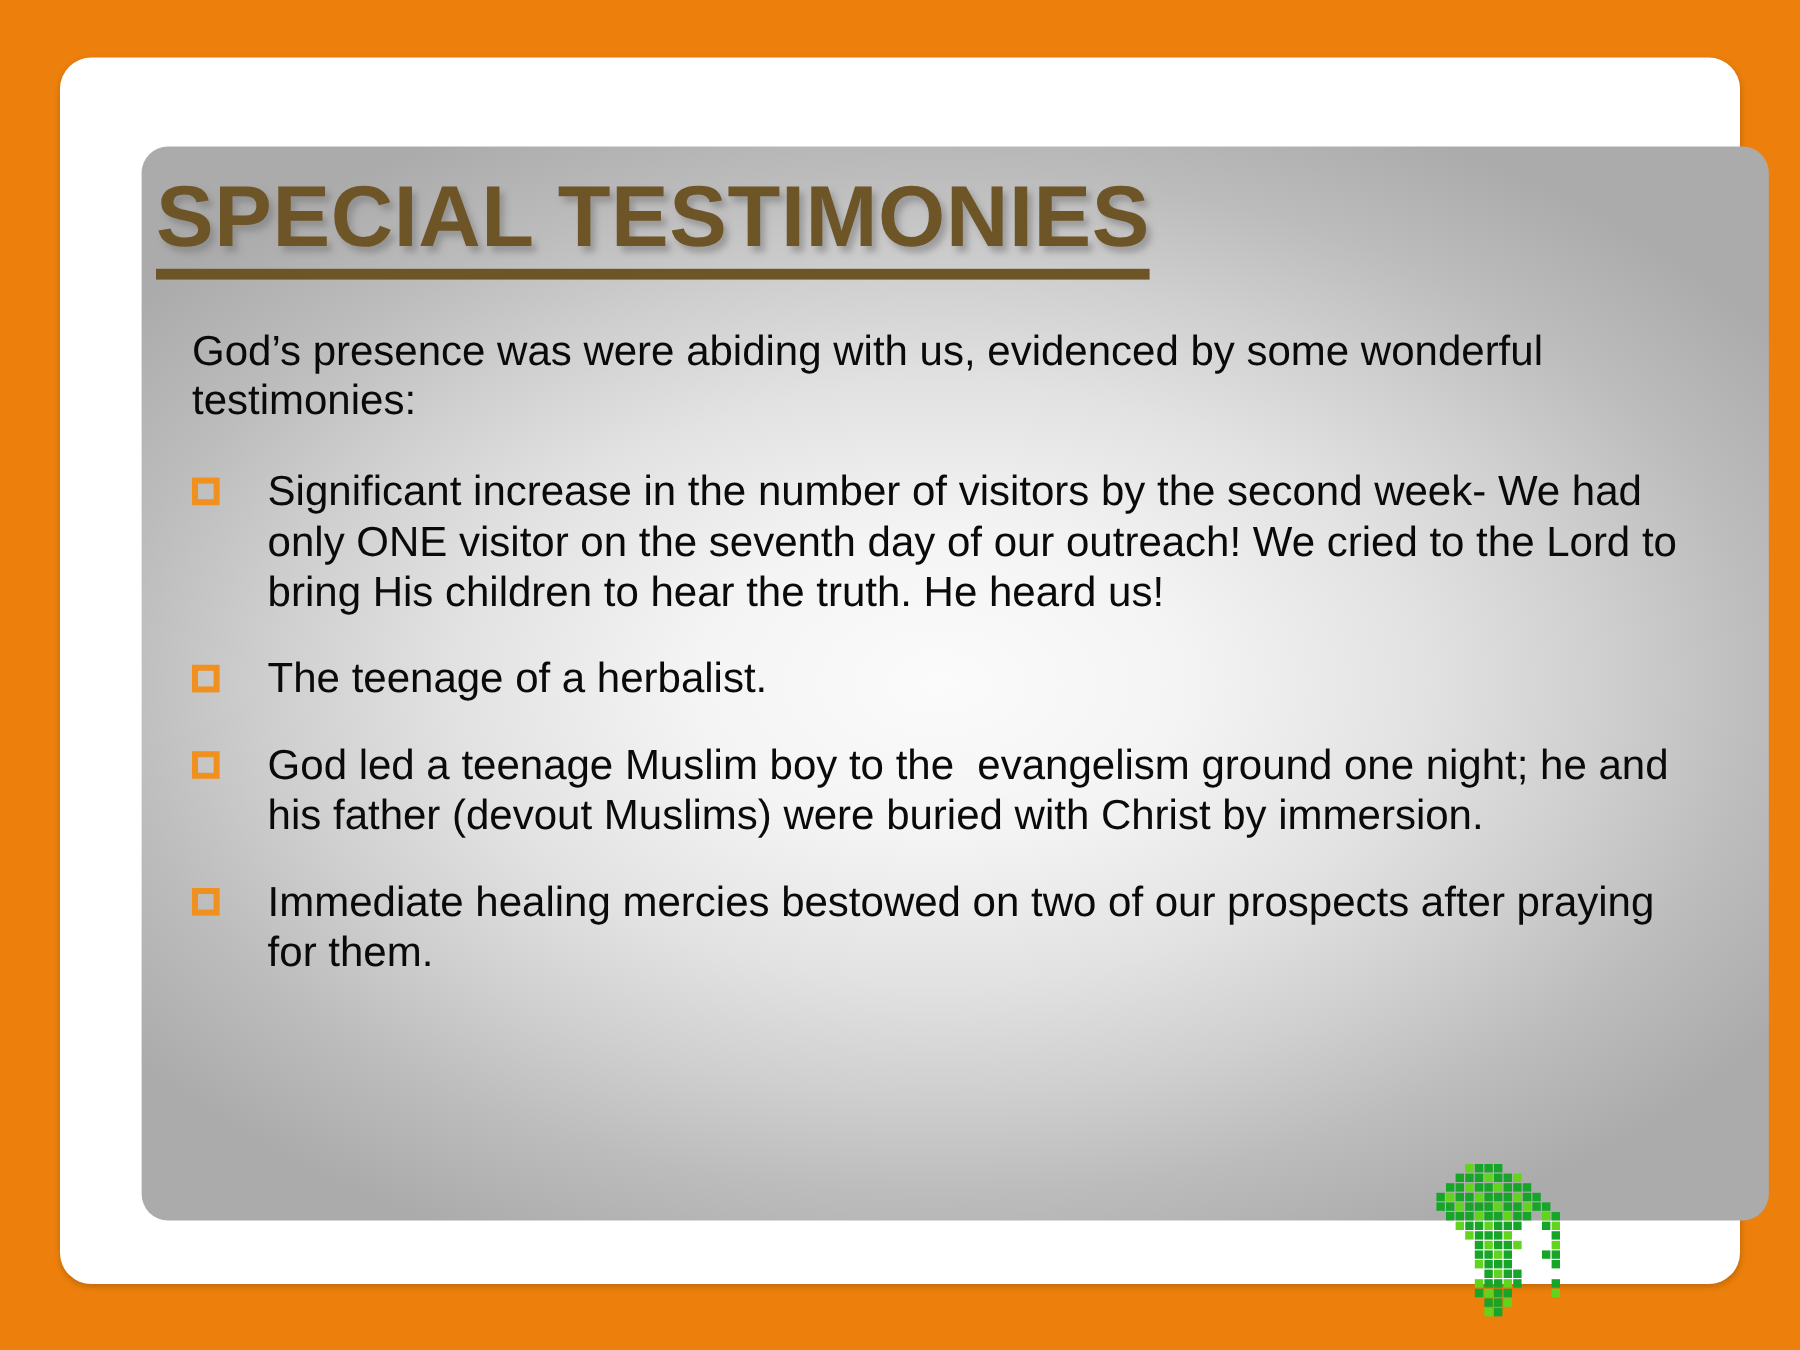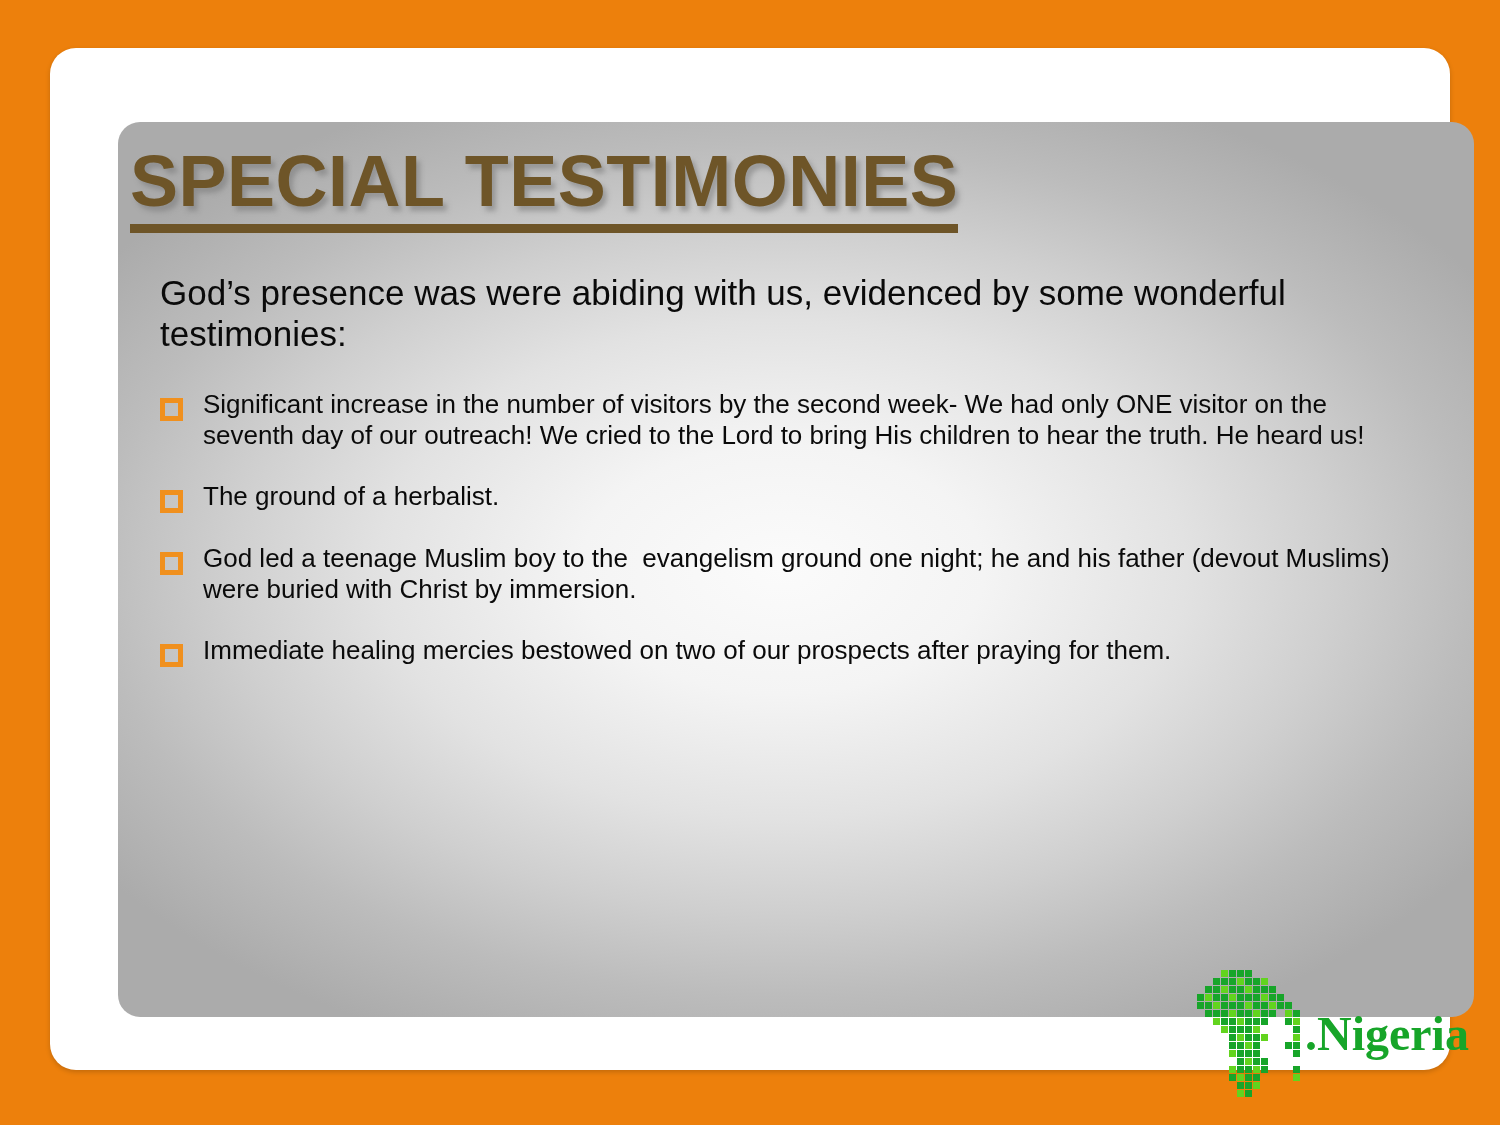--- a/index.html
+++ b/index.html
@@ -90,25 +90,26 @@
 
   .sq {
     flex:0 0 auto;
     width:23px; height:23px;
     margin:9px 20px 0 4px;
     border:5px solid #F0901E;
     background:transparent;
   }
 
   .bullet-text {
-    font-size:26px;
+    font-size:35px;
     line-height:1.2;
     color:#0A0A0A;
     max-width:1205px;
     white-space:pre-wrap;
+    margin-left:20px;
   }
 
   
   .logo {
     position:absolute;
     left:1147px; top:922px;
     width:290px; height:128px;
     display:flex;
     align-items:center;
   }
@@ -147,21 +148,21 @@
 
         <ul class="bullets">
 
           <li class="bullet">
             <span class="sq"></span>
             <span class="bullet-text">Significant increase in the number of visitors by the second week- We had only ONE visitor on the seventh day of our outreach! We cried to the Lord to bring His children to hear the truth. He heard us!</span>
           </li>
 
           <li class="bullet">
             <span class="sq"></span>
-            <span class="bullet-text">The ground of a herbalist.</span>
+            <span class="bullet-text">The teenage of a herbalist.</span>
           </li>
 
           <li class="bullet">
             <span class="sq"></span>
             <span class="bullet-text">God led a teenage Muslim boy to the  evangelism ground one night; he and his father (devout Muslims) were buried with Christ by immersion.</span>
           </li>
 
           <li class="bullet">
             <span class="sq"></span>
             <span class="bullet-text">Immediate healing mercies bestowed on two of our prospects after praying for them.</span>
@@ -274,18 +275,17 @@
           <i style="left: 48px; top: 104px; width: 7.4px; height: 7.4px; background: rgb(23, 165, 41);"></i>
           <i style="left: 56px; top: 104px; width: 7.4px; height: 7.4px; background: rgb(23, 165, 41);"></i>
           <i style="left: 96px; top: 104px; width: 7.4px; height: 7.4px; background: rgb(98, 212, 30);"></i>
           <i style="left: 40px; top: 112px; width: 7.4px; height: 7.4px; background: rgb(23, 165, 41);"></i>
           <i style="left: 48px; top: 112px; width: 7.4px; height: 7.4px; background: rgb(23, 165, 41);"></i>
           <i style="left: 56px; top: 112px; width: 7.4px; height: 7.4px; background: rgb(98, 212, 30);"></i>
           <i style="left: 40px; top: 120px; width: 7.4px; height: 7.4px; background: rgb(98, 212, 30);"></i>
           <i style="left: 48px; top: 120px; width: 7.4px; height: 7.4px; background: rgb(23, 165, 41);"></i>
         </span>
       <span class="logo-text">
-        <span class="logo-nigeria">.Nigeria</span>
       </span>
     </div>
 
   </div>
 </div>
 
 </body></html>

